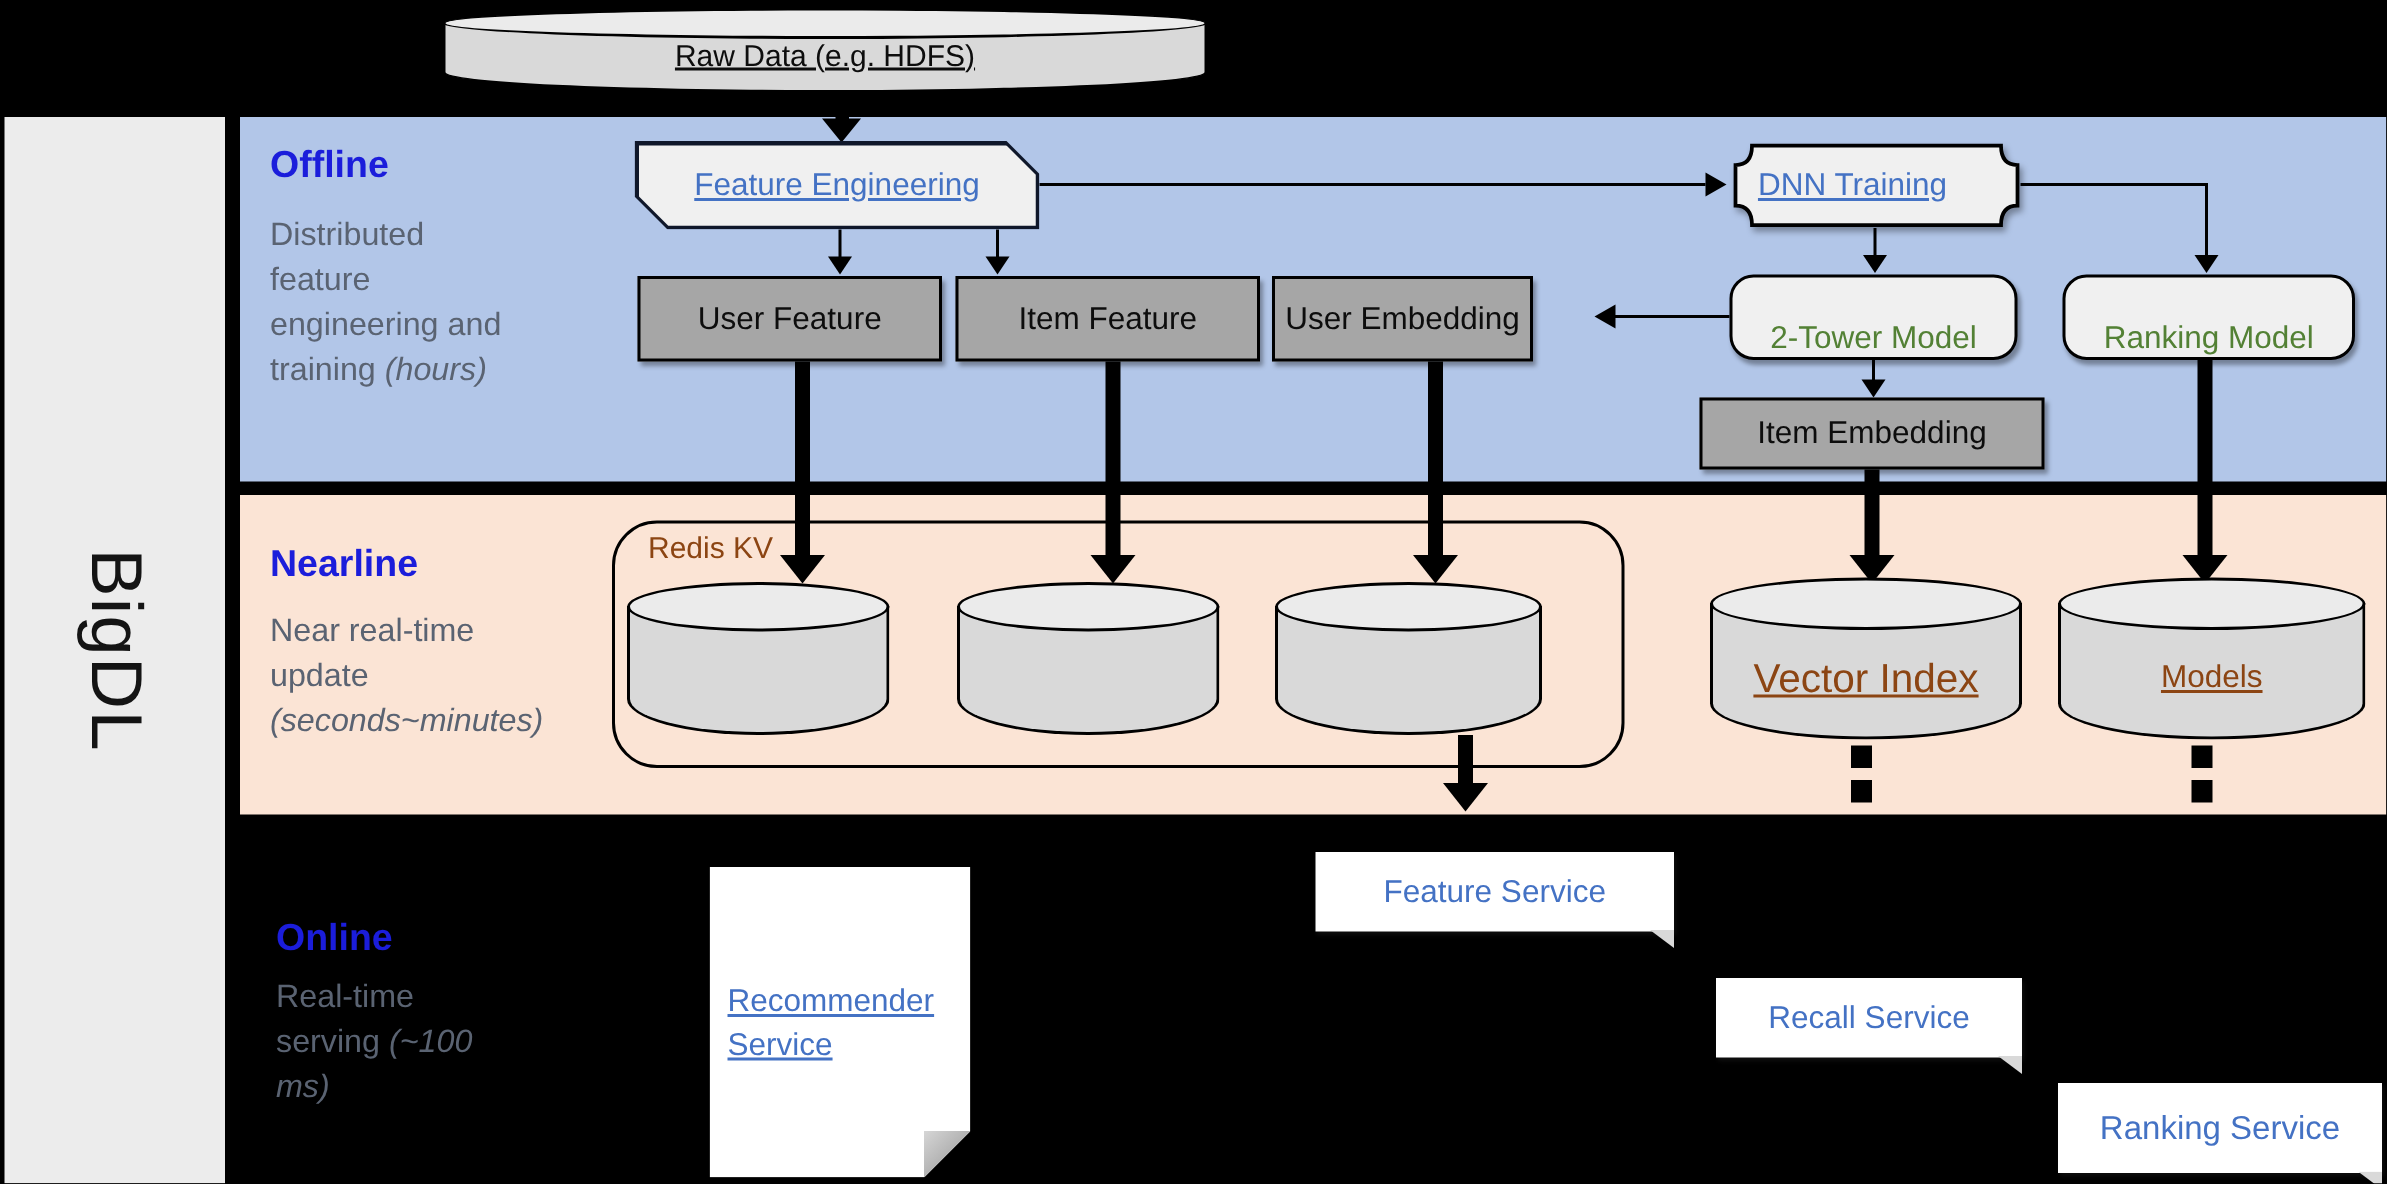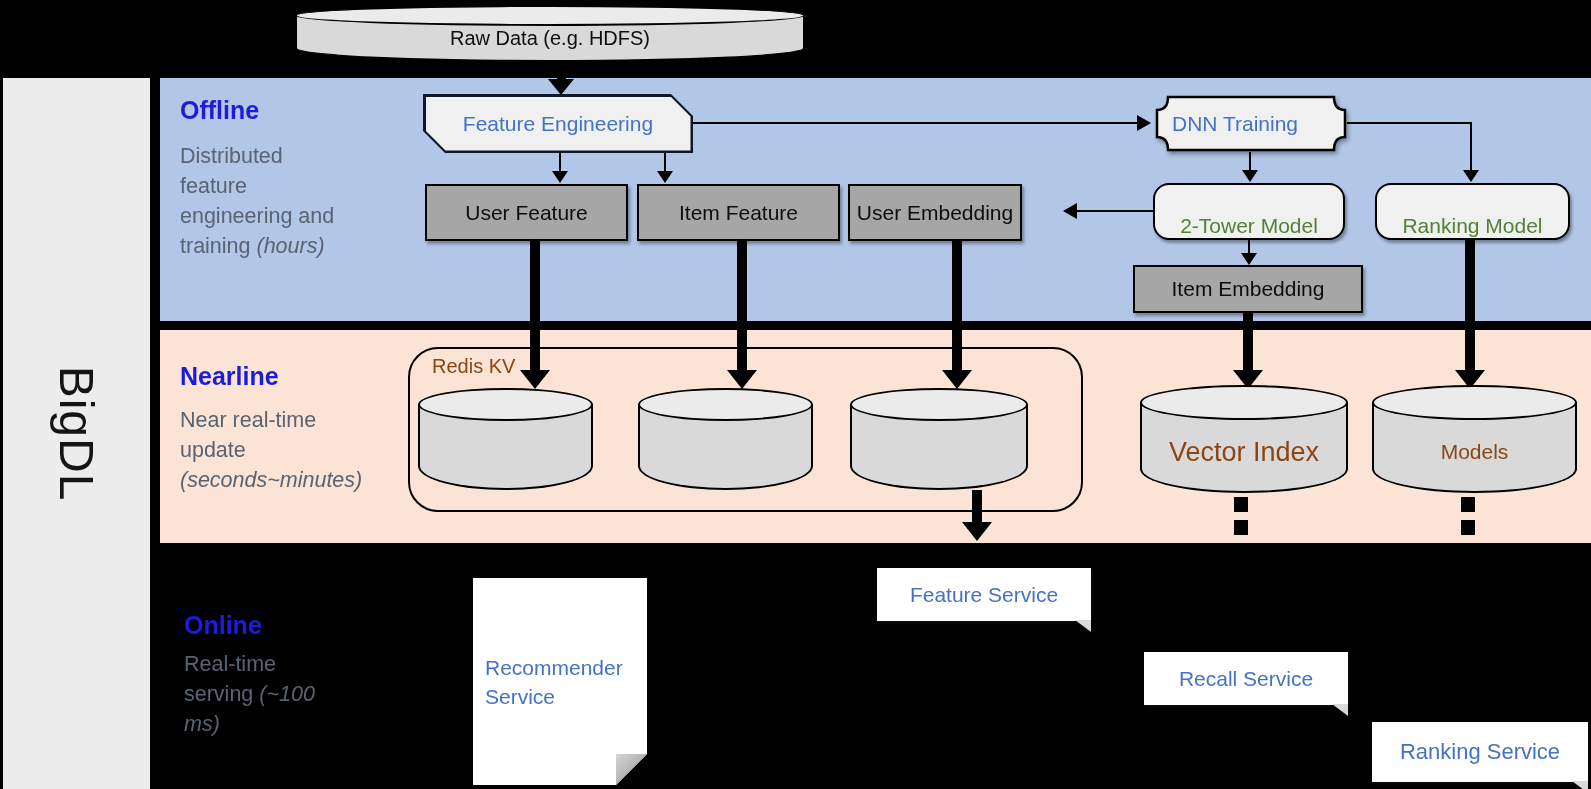--- a/index.html
+++ b/index.html
@@ -15,21 +15,21 @@
   .blue{color:var(--text_blue,#4472c4);}
   .green{color:var(--text_green,#538135);}
   .brown{color:var(--text_brown,#8c4513);}
   .lane-title{font-size:25px;font-weight:600;color:var(--heading_blue,#1b1ddb);}
   .lane-desc{font-size:21.5px;line-height:30px;color:var(--desc_gray,#5a6372);}
   .lane-desc .note{font-style:italic;}
   
   .snip{background:#0f172a;clip-path:polygon(0 0,calc(100% - 22px) 0,100% 22px,100% 100%,22px 100%,0 calc(100% - 22px));}
   .snip-in{position:absolute;inset:2.5px;background:var(--node_light,#f0f0f0);
            clip-path:polygon(0 0,calc(100% - 20px) 0,100% 20px,100% 100%,20px 100%,0 calc(100% - 20px));}
-  .overlay-label{position:absolute;inset:0;display:flex;align-items:center;justify-content:center;font-size:21px;}
+  .overlay-label{position:absolute;inset:0;display:flex;align-items:center;justify-content:center;font-size:21px;text-decoration:underline;}
   
   .cyl-bod{position:absolute;left:0;right:0;bottom:0;background:var(--cyl_body,#d9d9d9);
            border:2.5px solid #000;border-top:none;box-sizing:border-box;
            border-radius:0 0 50% 50% / 0 0 24px 24px;}
   .cyl-top{position:absolute;left:0;right:0;top:0;background:var(--cyl_top,#ebebeb);
            border:2.5px solid #000;border-radius:50%;box-sizing:border-box;}
   
   .h-line{background:#000;height:2.5px;}
   .v-line{background:#000;width:2.5px;}
   .pipe{background:#000;width:10px;}
@@ -187,21 +187,21 @@
   <div class="abs lane-desc" style="left:184px;top:649px;width:132px;">
     <span>Real-time serving </span><span class="note">(~100 ms)</span>
   </div>
 
   <div class="abs" style="left:473px;top:578px;width:174px;height:207px;">
     <div class="doc-cut"></div>
     <div class="doc-fold"></div>
     <div class="overlay-label blue" style="padding:0 12px;line-height:29px;">Recommender Service</div>
   </div>
 
-  <div class="abs node white-box blue" style="left:877px;top:568px;width:214px;height:53px;text-align:center;">
+  <div class="abs node white-box blue" style="left:877px;top:568px;width:239px;height:53px;text-align:center;">
     <span>Feature Service</span>
     <div class="curl"></div>
   </div>
 
   <div class="abs node white-box blue" style="left:1144px;top:652px;width:204px;height:53px;">
     <span>Recall Service</span>
     <div class="curl"></div>
   </div>
 
   <div class="abs node white-box blue" style="left:1372px;top:722px;width:216px;height:60px;font-size:22px;">

